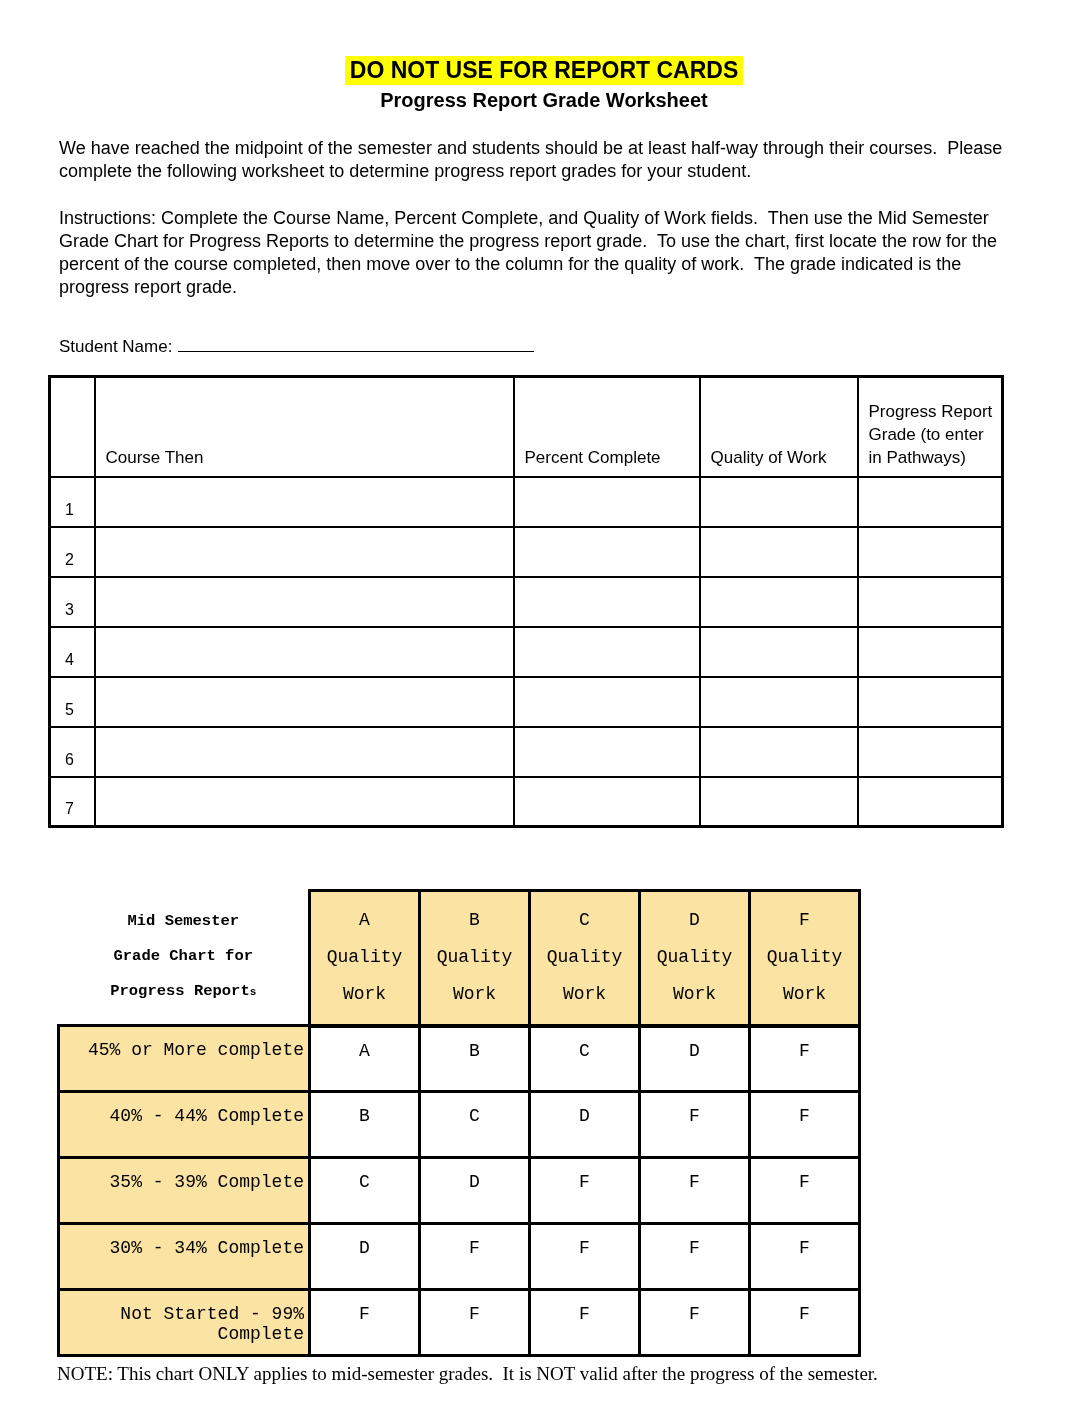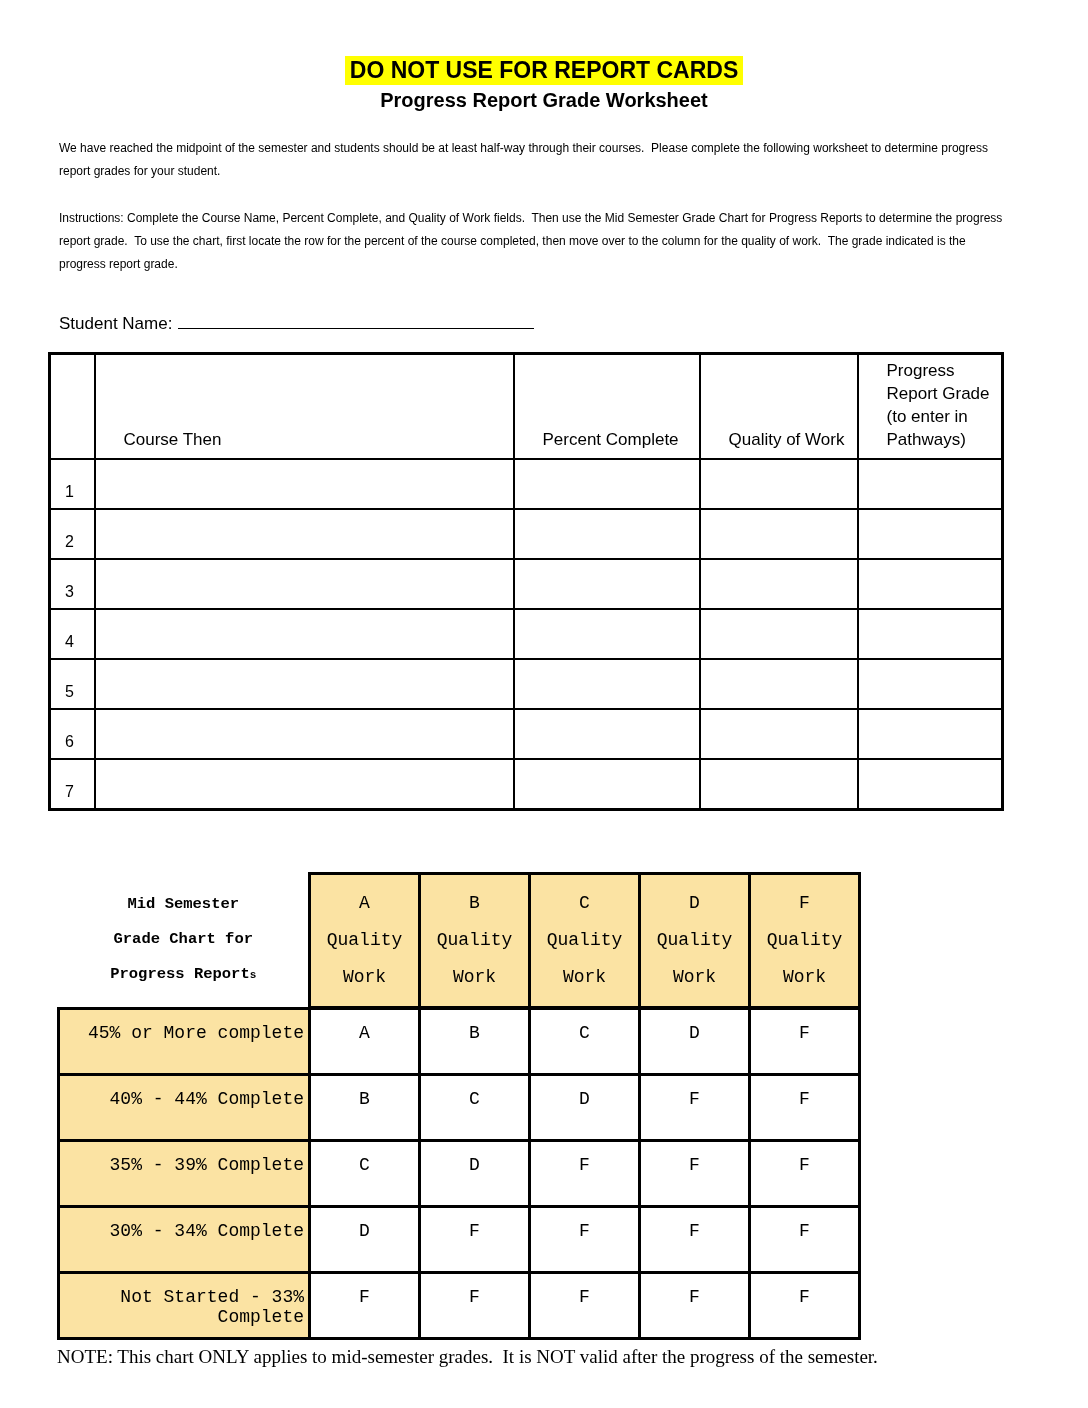--- a/index.html
+++ b/index.html
@@ -9,41 +9,41 @@
     font-family:"Liberation Sans", sans-serif; color:#000;
     overflow:hidden;
   }
   .header-block { text-align:center; padding-top:56px; }
   .banner {
     display:inline-block; background:#FFFF00; color:#000;
     font-size:23px; font-weight:bold; line-height:27px; padding:1px 5px;
   }
   .subtitle { font-size:20px; font-weight:bold; margin-top:4px; }
   .para {
-    margin-left:59px; width:950px; font-size:12px; line-height:23px;
+    margin-left:59px; width:950px; font-size:18px; line-height:23px;
     white-space:pre-wrap;
   }
   .para.intro { margin-top:25px; }
   .para.instructions { margin-top:24px; }
   .student-line { margin-left:59px; margin-top:38px; font-size:17px; }
   .name-blank {
     display:inline-block; width:356px; height:15px;
     border-bottom:1.5px solid #000; margin-left:6px; vertical-align:baseline;
   }
   
   table.worksheet {
     border-collapse:collapse; table-layout:fixed;
     margin:18px 0 0 48px; width:953px;
     border:3px solid #000;
   }
   table.worksheet th, table.worksheet td { border:2px solid #000; }
   table.worksheet th {
     height:100px; vertical-align:bottom; text-align:left;
     font-weight:normal; font-size:17px; line-height:23px;
-    padding:4px 8px 7px 28px;
+    padding:4px 8px 7px 10px;
   }
   table.worksheet td { height:50px; }
   table.worksheet td.num {
     vertical-align:bottom; padding:0 0 7px 14px; font-size:16px;
   }
   
   table.gradechart {
     border-collapse:collapse; margin:61px 0 0 57px;
     font-family:Liberation Mono, monospace;
   }
@@ -221,21 +221,21 @@
     </tr>
     <tr>
       <td class="rowlabel">30% - 34% Complete</td>
       <td class="gcell">D</td>
       <td class="gcell">F</td>
       <td class="gcell">F</td>
       <td class="gcell">F</td>
       <td class="gcell">F</td>
     </tr>
     <tr>
-      <td class="rowlabel">Not Started - 33% Complete</td>
+      <td class="rowlabel">Not Started - 99% Complete</td>
       <td class="gcell">F</td>
       <td class="gcell">F</td>
       <td class="gcell">F</td>
       <td class="gcell">F</td>
       <td class="gcell">F</td>
     </tr>
   </tbody>
     </table>
 
   <p class="note">NOTE: This chart ONLY applies to mid-semester grades.  It is NOT valid after the progress of the semester.</p>

